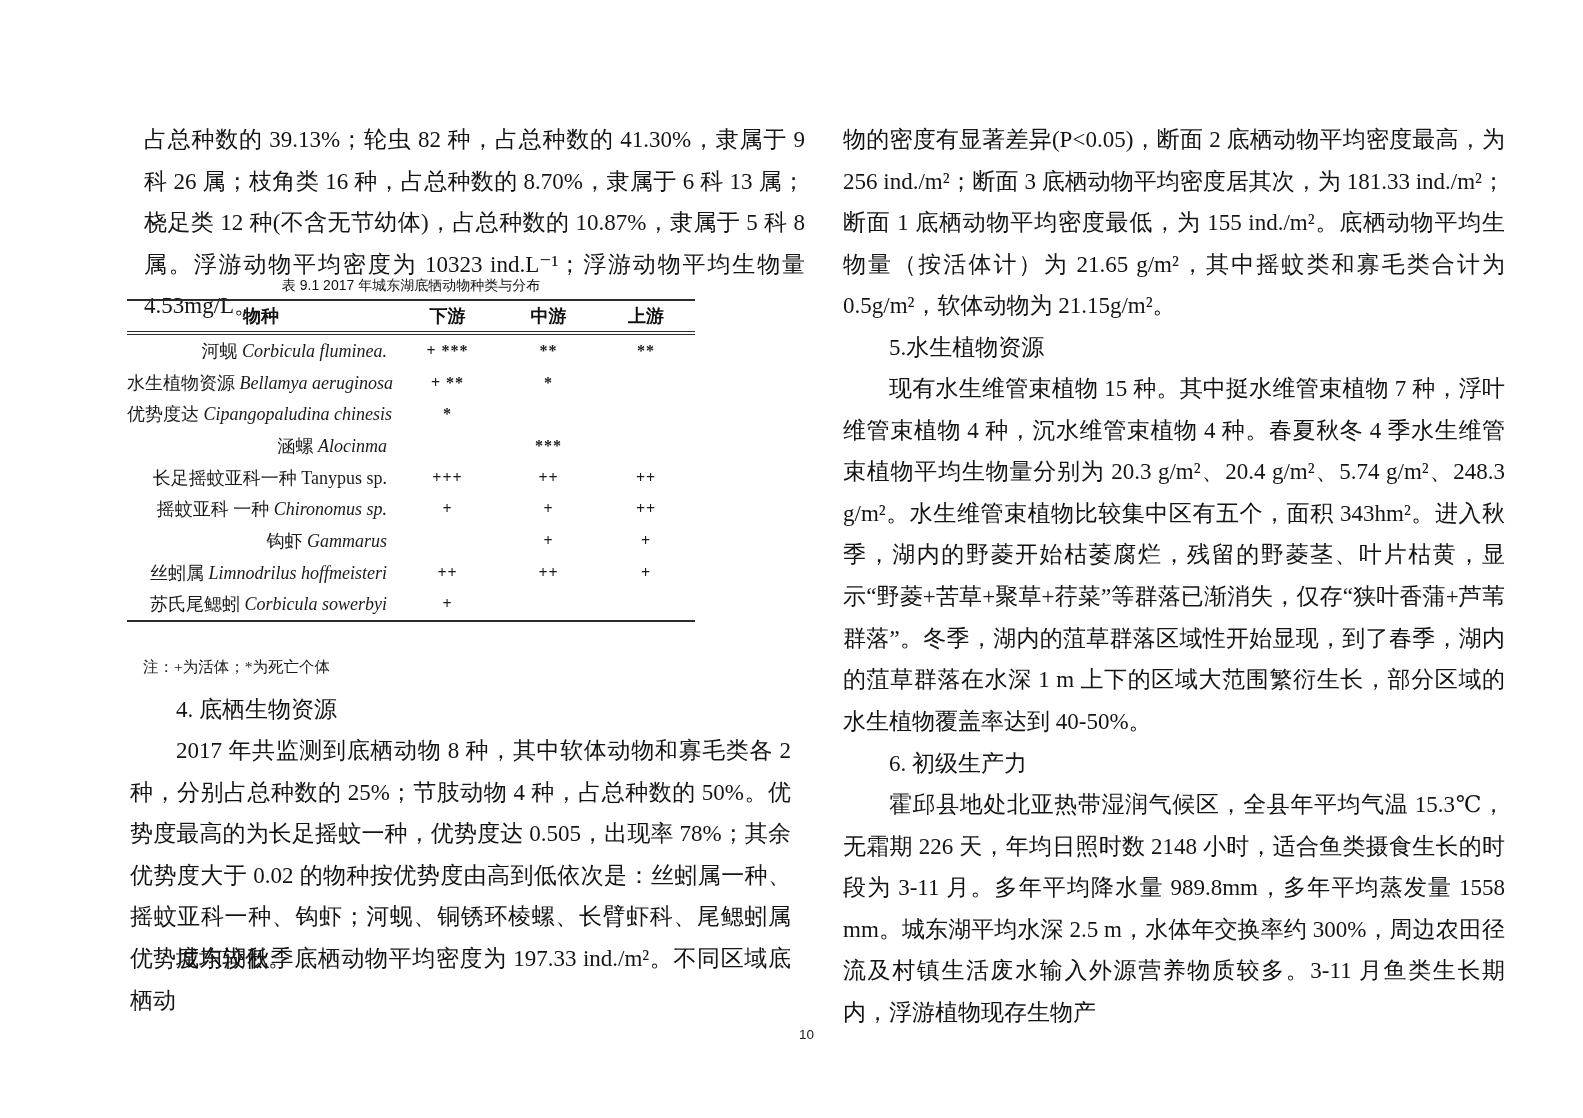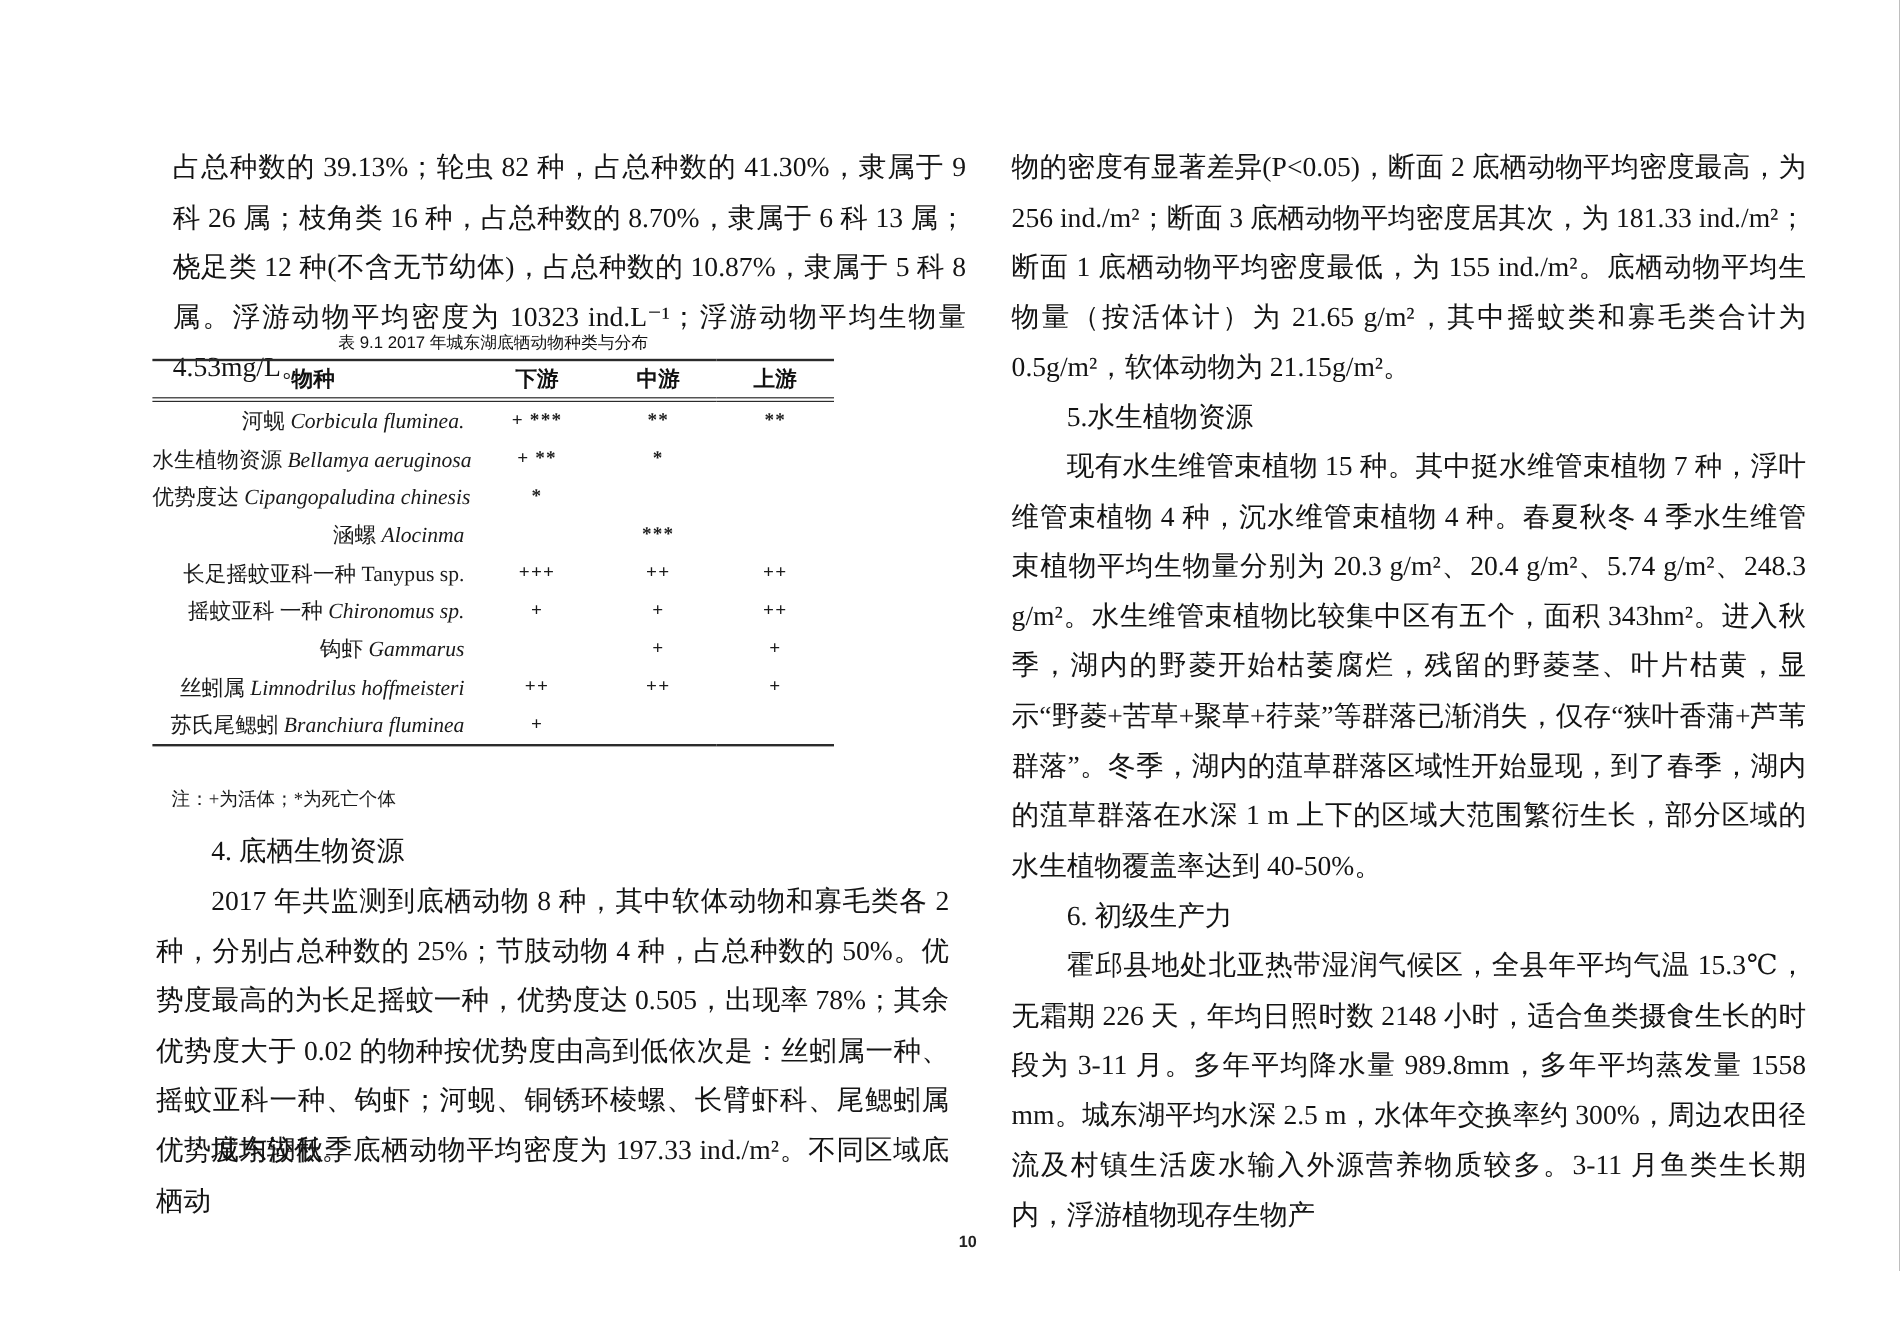--- a/index.html
+++ b/index.html
@@ -73,21 +73,21 @@
     left:143px;top:657px;
     font-size:15.5px;
     line-height:20px;
     color:#1a1a1a;
   }
   .page-num{
     position:absolute;
     left:799px;top:1027px;
     font-family:"Liberation Sans","DejaVu Sans",sans-serif;
     font-size:13.5px;
-    font-weight:bold;
+    font-weight:normal;
     color:#222;
   }
 </style>
 </head>
 <body>
 
 <div class="page">
 
   <div class="para" style="left:144px;top:119px;width:661px;">占总种数的 39.13%；轮虫 82 种，占总种数的 41.30%，隶属于 9 科 26 属；枝角类 16 种，占总种数的 8.70%，隶属于 6 科 13 属；桡足类 12 种(不含无节幼体)，占总种数的 10.87%，隶属于 5 科 8 属。浮游动物平均密度为 10323 ind.L⁻¹；浮游动物平均生物量 4.53mg/L。</div>
 
@@ -151,21 +151,21 @@
           <td class="sym">+</td>
           <td class="sym">+</td>
         </tr>
         <tr>
           <td class="species-cell"><span>丝蚓属 </span><span class="lat">Limnodrilus hoffmeisteri</span></td>
           <td class="sym">++</td>
           <td class="sym">++</td>
           <td class="sym">+</td>
         </tr>
         <tr>
-          <td class="species-cell"><span>苏氏尾鳃蚓 </span><span class="lat">Branchiura fluminea</span></td>
+          <td class="species-cell"><span>苏氏尾鳃蚓 </span><span class="lat">Corbicula sowerbyi</span></td>
           <td class="sym">+</td>
           <td class="sym"></td>
           <td class="sym"></td>
         </tr>
       </tbody>
   </table>
 
   <div class="tbl-note">注：+为活体；*为死亡个体</div>
 
   <div class="para indent" style="left:130px;top:689px;width:661px;">4. 底栖生物资源</div>

